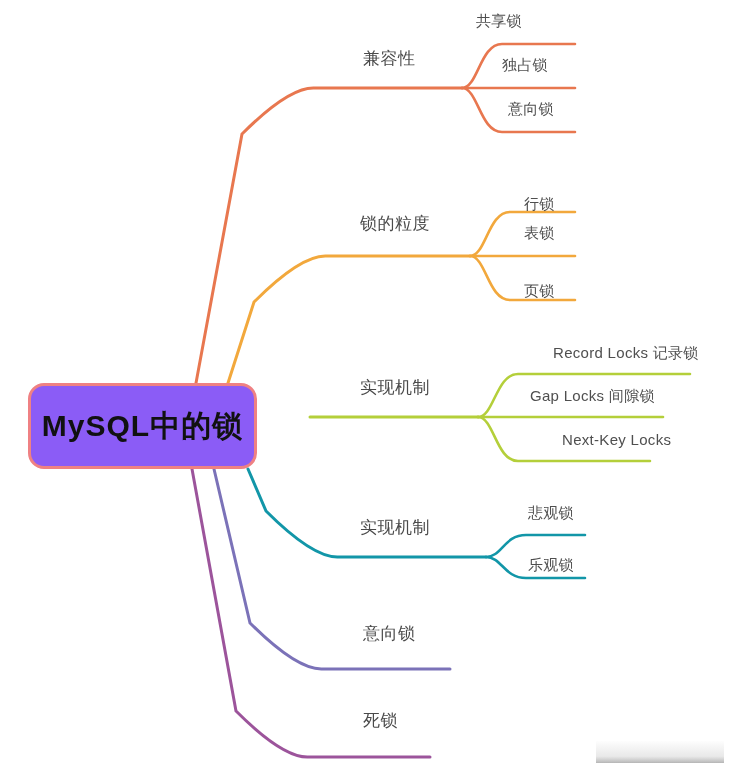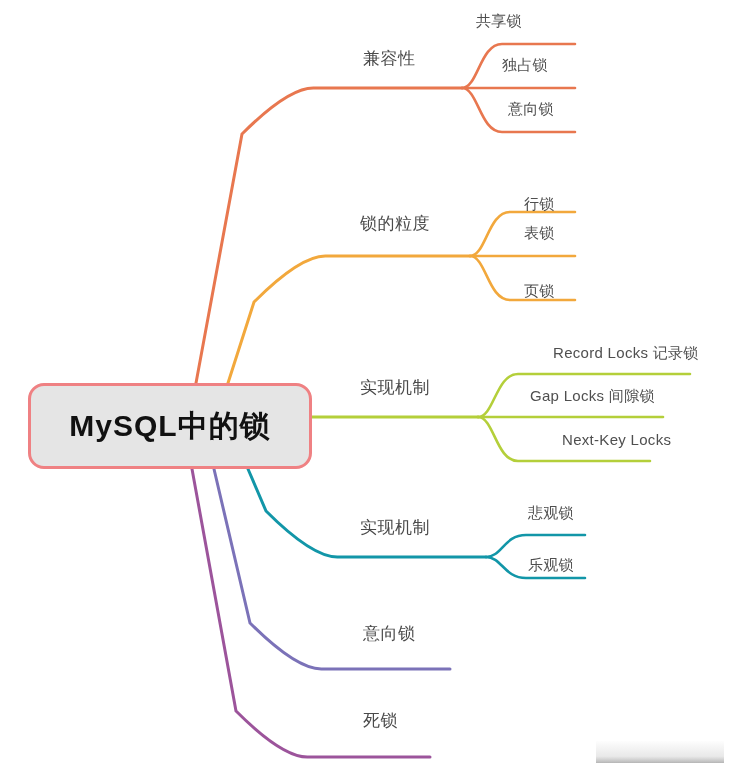--- a/index.html
+++ b/index.html
@@ -85,21 +85,21 @@
       <path d="M 478 417 C 494 417 496 374 518 374 L 690 374" fill="none" stroke="#b4cf3a" stroke-width="2.6" stroke-linecap="round"></path>
       <path d="M 478 417 L 663 417" fill="none" stroke="#b4cf3a" stroke-width="2.6" stroke-linecap="round"></path>
       <path d="M 478 417 C 494 417 496 461 518 461 L 650 461" fill="none" stroke="#b4cf3a" stroke-width="2.6" stroke-linecap="round"></path>
       <path d="M 248 469 L 266 511 Q 312 557 337.3 557 L 486 557" fill="none" stroke="#1296a8" stroke-width="3" stroke-linecap="round"></path>
       <path d="M 486 557 C 502 557 504 535 526 535 L 585 535" fill="none" stroke="#1296a8" stroke-width="2.6" stroke-linecap="round"></path>
       <path d="M 486 557 C 502 557 504 578 526 578 L 585 578" fill="none" stroke="#1296a8" stroke-width="2.6" stroke-linecap="round"></path>
       <path d="M 214 469 L 250 623 Q 296 669 321.3 669 L 450 669" fill="none" stroke="#7b72b8" stroke-width="3" stroke-linecap="round"></path>
       <path d="M 192 469 L 236 711 Q 282 757 307.3 757 L 430 757" fill="none" stroke="#9c549b" stroke-width="3" stroke-linecap="round"></path>
     </svg>
 
-  <div id="central-node" style="left: 28px; top: 383px; width: 284px; height: 86px; border-radius: 16px; border-width: 3px; border-color: rgb(239, 129, 131); background: #e5e5e5;">
+  <div id="central-node" style="left: 28px; top: 383px; width: 229px; height: 86px; border-radius: 16px; border-width: 3px; border-color: rgb(239, 129, 131); background: #8b5cf6;">
     <span id="central-node-text" style="font-size: 30px;">MySQL中的锁</span>
   </div>
 
   <div id="labels-layer">
       <div class="node-label branch-label" style="left: 363px; top: 50px;">兼容性</div>
       <div class="node-label leaf-label" style="left: 476px; top: 13px;">共享锁</div>
       <div class="node-label leaf-label" style="left: 492px; top: 57px; margin-left: 10px;">独占锁</div>
       <div class="node-label leaf-label" style="left: 508px; top: 101px;">意向锁</div>
       <div class="node-label branch-label" style="left: 360px; top: 215px;">锁的粒度</div>
       <div class="node-label leaf-label" style="left: 524px; top: 181px; margin-top: 15px;">行锁</div>

